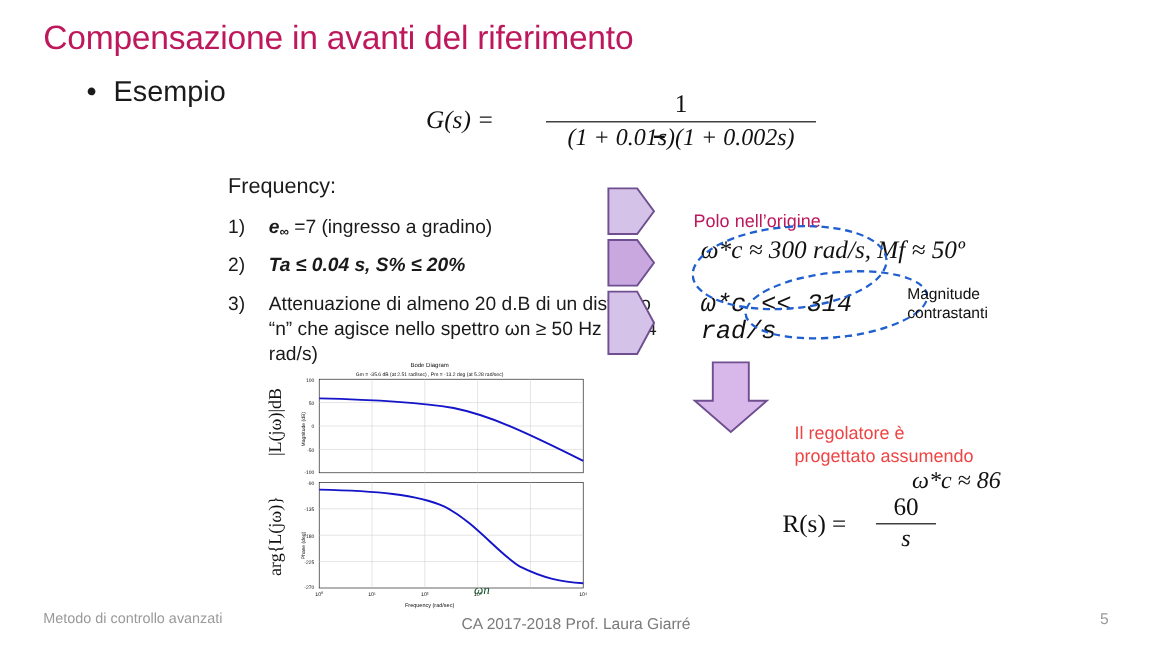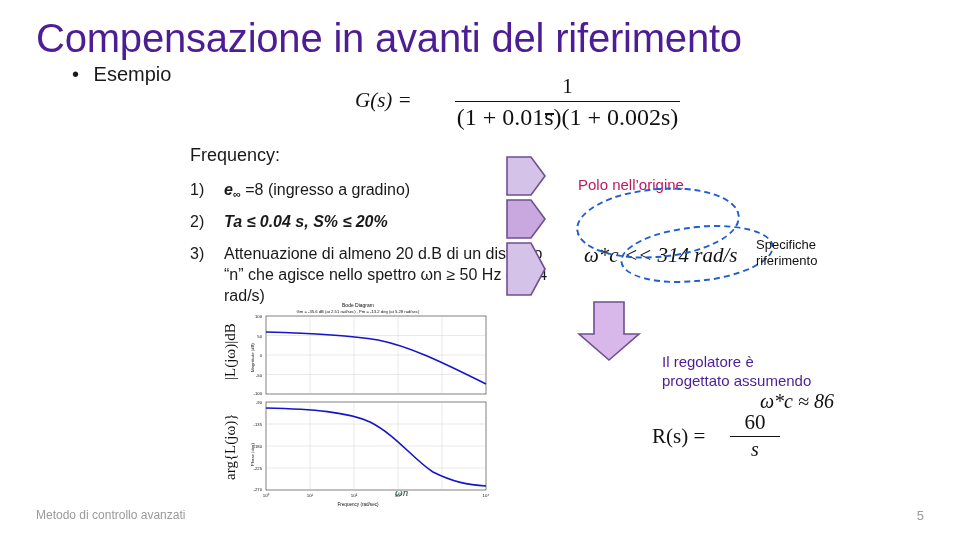--- a/index.html
+++ b/index.html
@@ -6,39 +6,39 @@
   body{
     width:960px;height:540px;background:#ffffff;
     font-family:"Liberation Sans", sans-serif;
     color:#1a1a1a;position:relative;overflow:hidden;
   }
   .slide{position:absolute;inset:0;}
 
   
   #title{
     position:absolute;left:36px;top:16px;width:860px;
-    font-size:40px;color:#4c1d95;font-weight:400;letter-spacing:-0.2px;
+    font-size:28px;color:#be185d;font-weight:400;letter-spacing:-0.2px;
   }
 
   
   #bullet{
-    position:absolute;left:72px;top:63px;font-size:20px;color:#1a1a1a;
+    position:absolute;left:72px;top:63px;font-size:24px;color:#1a1a1a;
   }
   #bullet .dot{display:inline-block;width:16px;}
 
   
   #gform{
     position:absolute;left:355px;top:72px;width:330px;height:64px;
     font-family:"Liberation Serif", serif;color:#111;
   }
   #gform .lhs{position:absolute;left:0;top:16px;font-size:21px;font-style:italic;}
   #gform .frac{position:absolute;left:100px;top:2px;text-align:center;width:225px;}
   #gform .num{font-size:21px;}
   #gform .bar{border-top:1.4px solid #111;margin:2px 0 2px 0;}
-  #gform .den{font-size:24px;}
+  #gform .den{font-size:20px;font-style:italic;}
   #gform .tick{position:absolute;left:190px;top:41px;width:9px;height:1.5px;background:#111;}
 
   
   #spec-head{position:absolute;left:190px;top:145px;font-size:18px;}
   .spec-row{position:absolute;font-size:16px;line-height:21px;}
   .spec-no{position:absolute;width:28px;}
   .spec-txt{position:absolute;left:34px;width:330px;}
   .bi{font-weight:bold;font-style:italic;}
   .sub{font-size:11px;vertical-align:-3px;}
 
@@ -51,33 +51,33 @@
   .chev svg{display:block;}
 
   
   #polo{position:absolute;left:578px;top:176px;font-size:15px;color:#be185d;}
   #wform{
     position:absolute;left:584px;top:196px;width:290px;height:46px;
     font-family:"Liberation Serif", serif;font-size:21px;color:#111;
   }
   #wform2{
     position:absolute;left:584px;top:243px;width:200px;height:30px;
-    font-family:Liberation Serif, serif;font-size:21px;color:#111;
+    font-family:Liberation Mono, monospace;font-size:21px;color:#111;
   }
   #contrast{
     position:absolute;left:756px;top:237px;width:120px;font-size:13px;color:#111;
     line-height:16px;text-align:left;
   }
   
   .ell{position:absolute;border:2.2px dashed #1f5fd0;border-radius:50%;}
   #ell1{left:576px;top:188px;width:160px;height:66px;transform:rotate(-5deg);}
   #ell2{left:620px;top:226px;width:150px;height:52px;transform:rotate(-6deg);}
 
   #reg-text{
-    position:absolute;left:662px;top:352px;width:160px;font-size:15px;line-height:19px;color:#4c1d95;
+    position:absolute;left:662px;top:352px;width:160px;font-size:15px;line-height:19px;color:#ef4444;
   }
   #reg-w{
     position:absolute;left:760px;top:390px;font-family:"Liberation Serif", serif;
     font-size:20px;color:#111;white-space:nowrap;
   }
   #rform{
     position:absolute;left:652px;top:410px;width:230px;
     font-family:"Liberation Serif", serif;color:#111;
   }
   #rform .lhs{position:absolute;left:0;top:14px;font-size:21px;}
@@ -125,21 +125,21 @@
       <div class="bar"></div>
       <div class="den">(1 + 0.01s)(1 + 0.002s)</div>
     </div>
     <div class="tick"></div>
   </div>
 
   <div id="spec-head">Frequency:</div>
 
   <div class="spec-row" id="spec1">
     <span class="spec-no">1)</span>
-    <span class="spec-txt"><span class="bi">e</span><span class="bi sub">∞</span><span> =8 (ingresso a gradino)</span></span>
+    <span class="spec-txt"><span class="bi">e</span><span class="bi sub">∞</span><span> =7 (ingresso a gradino)</span></span>
   </div>
 
   <div class="spec-row" id="spec2">
     <span class="spec-no">2)</span>
     <span class="spec-txt bi">Ta ≤ 0.04 s, S% ≤ 20%</span>
   </div>
 
   <div class="spec-row" id="spec3">
     <span class="spec-no">3)</span>
     <span class="spec-txt">Attenuazione di almeno 20 d.B di un disturbo “n” che agisce nello spettro ωn ≥ 50 Hz (=314 rad/s)</span>
@@ -161,28 +161,31 @@
       </svg>
   </div>
   <div class="chev" style="left:576px;top:300px;">
     <svg width="66" height="62" viewBox="0 0 66 62">
         <path d="M18 2 H48 V34 H63 L33 60 L3 34 H18 Z" fill="#d8b8ea" stroke="#6f4f8f" stroke-width="1.6"></path>
       </svg>
   </div>
 
   <div id="polo">Polo nell’origine</div>
 
+  <div id="wform">
+    <span style="font-style:italic;">ω*c ≈ 300 rad/s,   Mf ≈ 50º</span>
+  </div>
   <div id="wform2">
     <span style="font-style:italic;">ω*c &lt;&lt; 314 rad/s</span>
   </div>
 
   <div class="ell" id="ell1"></div>
   <div class="ell" id="ell2"></div>
 
-  <div id="contrast">Specifiche riferimento</div>
+  <div id="contrast">Magnitude contrastanti</div>
 
   <div id="reg-text">Il regolatore è progettato assumendo</div>
   <div id="reg-w" style="font-style:italic;">ω*c ≈ 86</div>
 
   <div id="rform">
     <span class="lhs">R(s) =</span>
     <div class="frac">
       <div class="num">60</div>
       <div class="bar"></div>
       <div class="den">s</div>
@@ -241,15 +244,16 @@
       <text transform="translate(36,70) rotate(-90)" font-size="4.2" fill="#111" font-family="Liberation Sans, sans-serif">Magnitude (dB)</text>
       <text transform="translate(36,164) rotate(-90)" font-size="4.2" fill="#111" font-family="Liberation Sans, sans-serif">Phase (deg)</text>
     </svg>
   </div>
 
   <div class="vform" id="vf1">|L(jω)|dB</div>
   <div class="vform" id="vf2">arg{L(jω)}</div>
   <div id="wn-lab" style="font-style:italic;">ωn</div>
 
   <div id="footer-left">Metodo di controllo avanzati</div>
+  <div id="footer-center">CA  2017-2018  Prof. Laura Giarré</div>
   <div id="footer-right">5</div>
 
 </div>
 
 </body></html>

